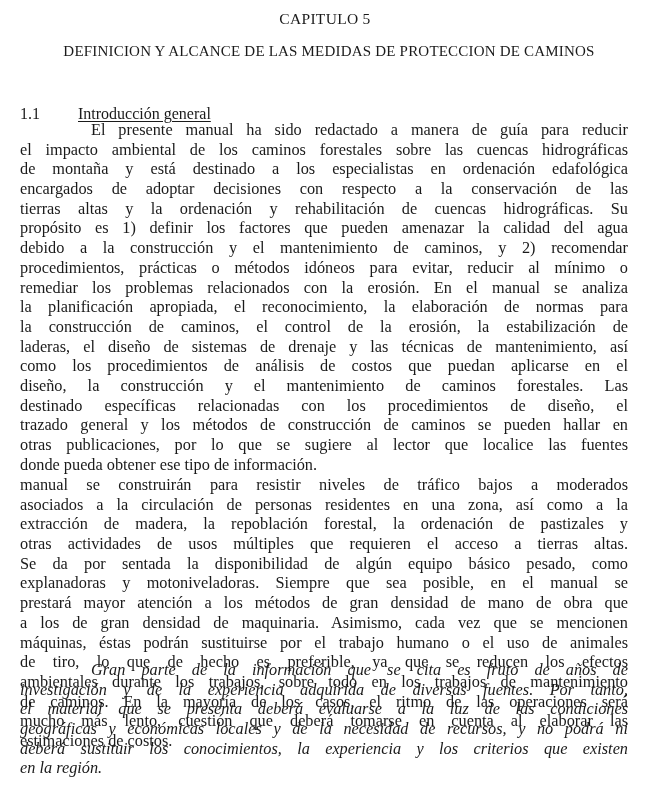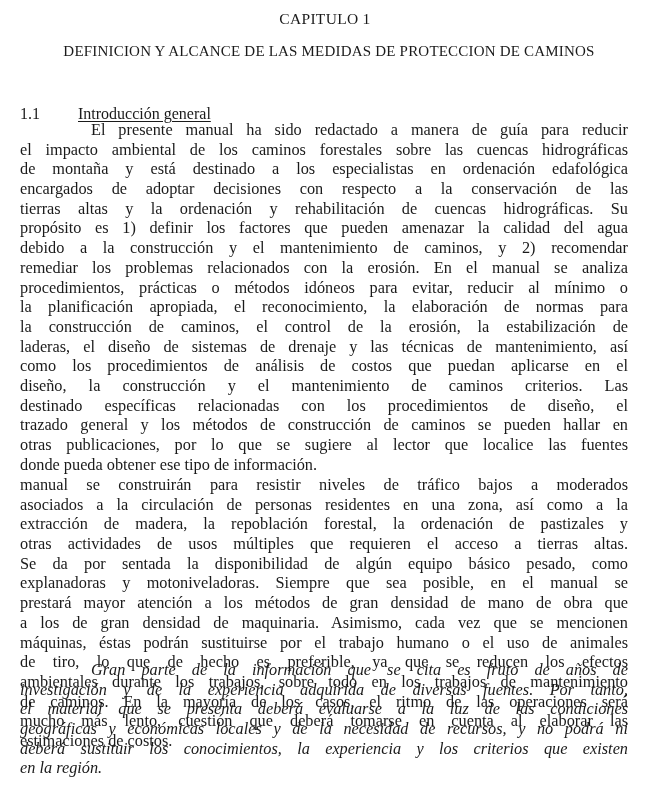--- a/index.html
+++ b/index.html
@@ -26,42 +26,42 @@
       display: block; height: 19.7px; line-height: 19.7px;
       font-size: 16.3px; text-align: justify; text-align-last: justify;
       white-space: nowrap; overflow: visible;
     }
     .line.first { padding-left: 71px; }
     .line.last { text-align-last: left; }
   </style>
 </head>
 <body>
 
-<div class="chapter">CAPITULO 1</div>
+<div class="chapter">CAPITULO 5</div>
 <div class="chapter-title">DEFINICION Y ALCANCE DE LAS MEDIDAS DE PROTECCION DE CAMINOS</div>
 
 <div class="section">
   <span class="num">1.1</span><span class="title">Introducción general</span>
 </div>
 
 <div class="para" style="top:120px;">
     <span class="line first">El presente manual ha sido redactado a manera de guía para reducir</span>
     <span class="line">el impacto ambiental de los caminos forestales sobre las cuencas hidrográficas</span>
     <span class="line">de montaña y está destinado a los especialistas en ordenación edafológica</span>
     <span class="line">encargados de adoptar decisiones con respecto a la conservación de las</span>
     <span class="line">tierras altas y la ordenación y rehabilitación de cuencas hidrográficas.  Su</span>
     <span class="line">propósito es 1) definir los factores que pueden amenazar la calidad del agua</span>
     <span class="line">debido a la construcción y el mantenimiento de caminos, y 2) recomendar</span>
+    <span class="line">procedimientos, prácticas o métodos idóneos para evitar, reducir al mínimo o</span>
     <span class="line">remediar los problemas relacionados con la erosión.  En el manual se analiza</span>
-    <span class="line">procedimientos, prácticas o métodos idóneos para evitar, reducir al mínimo o</span>
     <span class="line">la planificación apropiada, el reconocimiento, la elaboración de normas para</span>
     <span class="line">la construcción de caminos, el control de la erosión, la estabilización de</span>
     <span class="line">laderas, el diseño de sistemas de drenaje y las técnicas de mantenimiento, así</span>
     <span class="line">como los procedimientos de análisis de costos que puedan aplicarse en el</span>
-    <span class="line">diseño, la construcción y el mantenimiento de caminos criterios.  Las</span>
+    <span class="line">diseño, la construcción y el mantenimiento de caminos forestales.  Las</span>
     <span class="line">destinado específicas relacionadas con los procedimientos de diseño, el</span>
     <span class="line">trazado general y los métodos de construcción de caminos se pueden hallar en</span>
     <span class="line">otras publicaciones, por lo que se sugiere al lector que localice las fuentes</span>
     <span class="line last">donde pueda obtener ese tipo de información.</span>
   </div>
 <div class="para" style="top:475px;">
     <span class="line">manual se construirán para resistir niveles de tráfico bajos a moderados</span>
     <span class="line">asociados a la circulación de personas residentes en una zona, así como a la</span>
     <span class="line">extracción de madera, la repoblación forestal, la ordenación de pastizales y</span>
     <span class="line">otras actividades de usos múltiples que requieren el acceso a tierras altas.</span>

